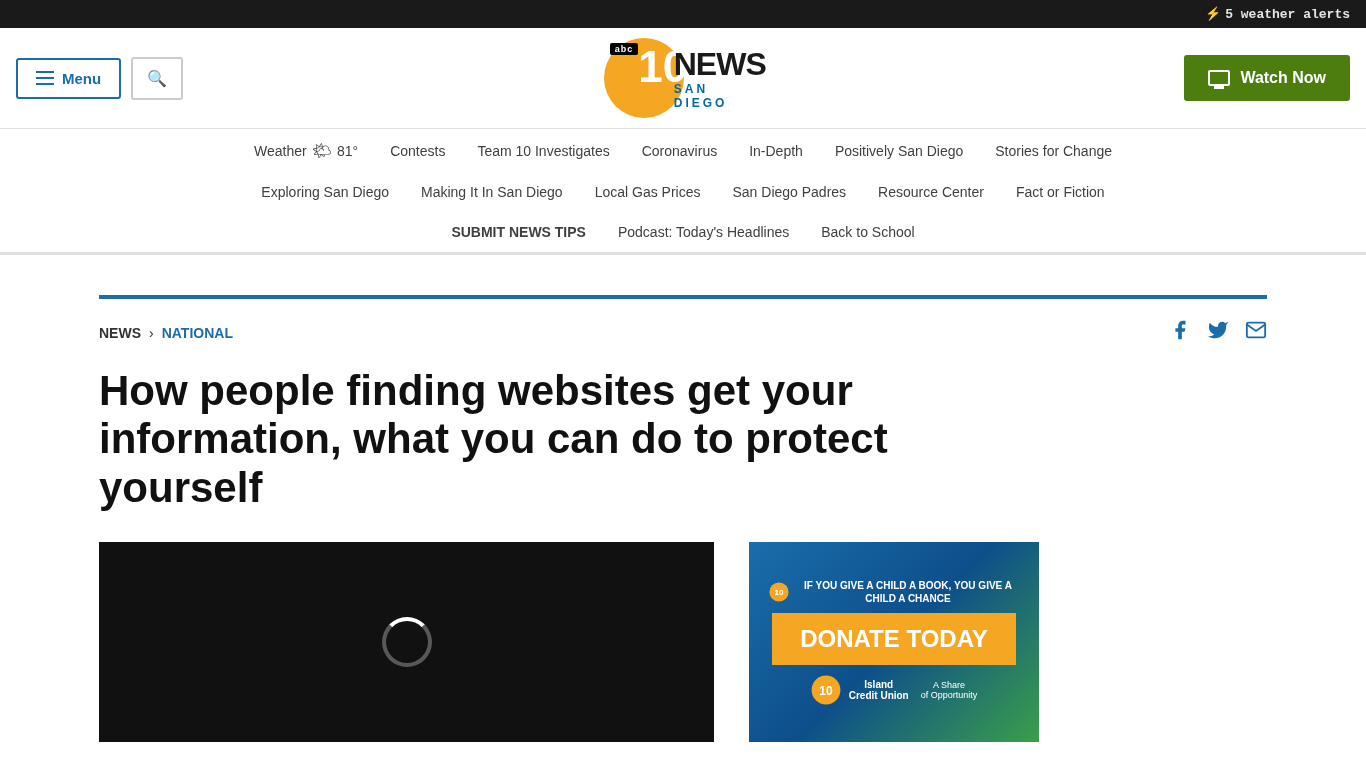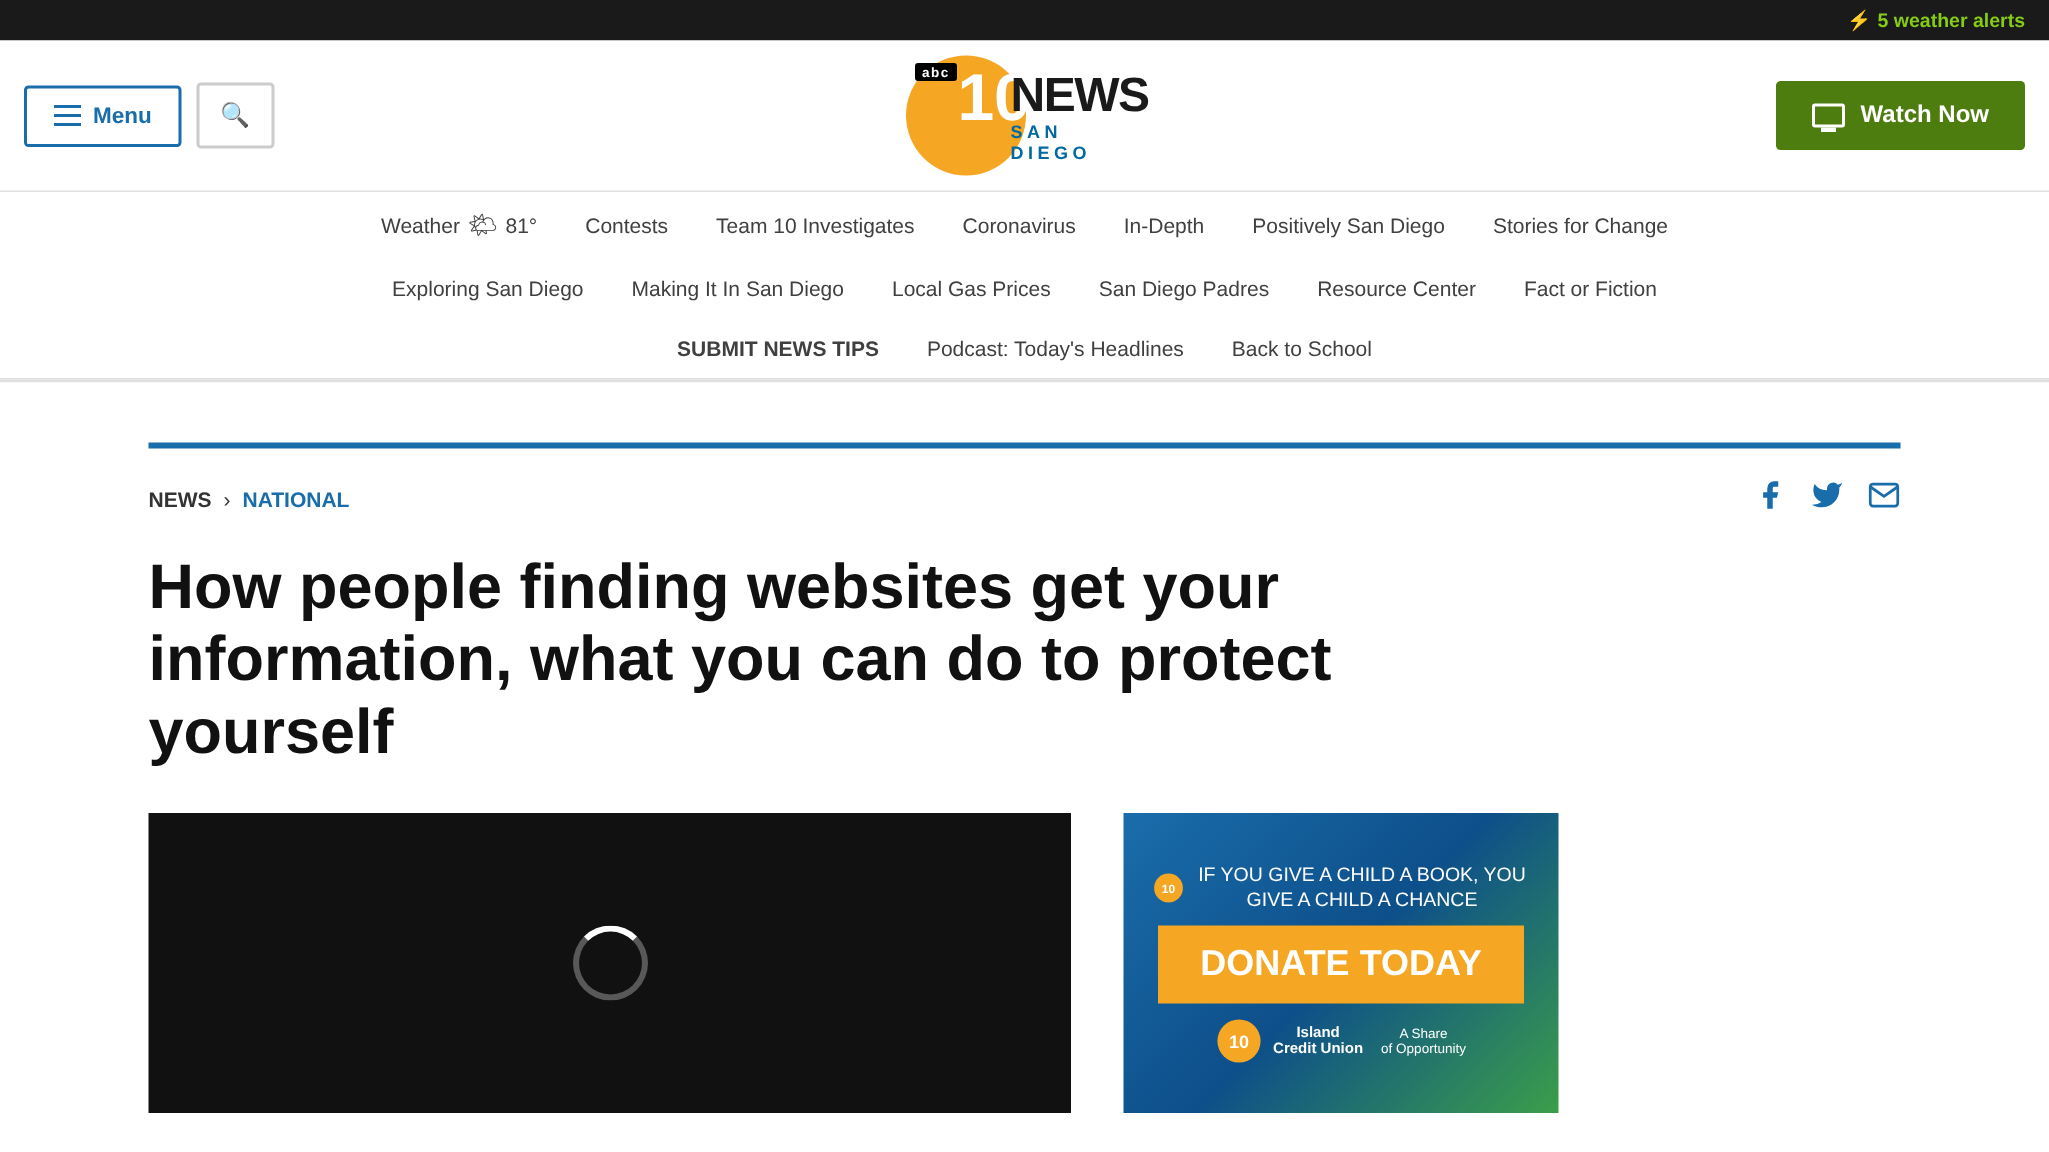--- a/index.html
+++ b/index.html
@@ -12,21 +12,22 @@
       text-align: right;
       padding: 6px 16px;
       font-size: 13px;
       font-weight: bold;
     }
     .weather-alert-bar a {
       color: #fff;
       text-decoration: none;
     }
     .weather-alert-text {
-      color: #84cc16;
+      color: #e5e5e5;
+      font-family: Liberation Mono, monospace;
     }
 
     
     .header {
       display: flex;
       align-items: center;
       justify-content: space-between;
       padding: 10px 16px;
       background: #fff;
       border-bottom: 1px solid #e0e0e0;
@@ -438,21 +439,21 @@
           </div>
         </div>
 
         <div class="article-sidebar">
           <div class="ad-box">
             <div style="display:flex;align-items:center;margin-bottom:8px;">
               <svg width="20" height="20" viewBox="0 0 100 100" style="flex-shrink:0;margin-right:8px;">
                 <circle cx="50" cy="50" r="48" fill="#f5a623"></circle>
                 <text x="50" y="65" font-size="40" font-weight="900" text-anchor="middle" fill="white">10</text>
               </svg>
-              <span style="color:#fff;font-size:13px;font-weight:normal;line-height:1.3;">IF YOU GIVE A CHILD A BOOK, YOU GIVE A CHILD A CHANCE</span>
+              <span style="color:#fff;font-size:10px;font-weight:bold;line-height:1.3;">IF YOU GIVE A CHILD A BOOK, YOU GIVE A CHILD A CHANCE</span>
             </div>
             <div style="background:#f5a623;color:#fff;padding:12px 28px;font-size:24px;font-weight:900;cursor:pointer;">
               <span>DONATE TODAY</span>
             </div>
             <div style="display:flex;align-items:center;margin-top:10px;gap:8px;">
               <svg width="30" height="30" viewBox="0 0 100 100">
                 <circle cx="50" cy="50" r="48" fill="#f5a623"></circle>
                 <text x="50" y="65" font-size="40" font-weight="900" text-anchor="middle" fill="white">10</text>
               </svg>
               <span style="color:#fff;font-size:10px;font-weight:bold;">Island<br>Credit Union</span>

